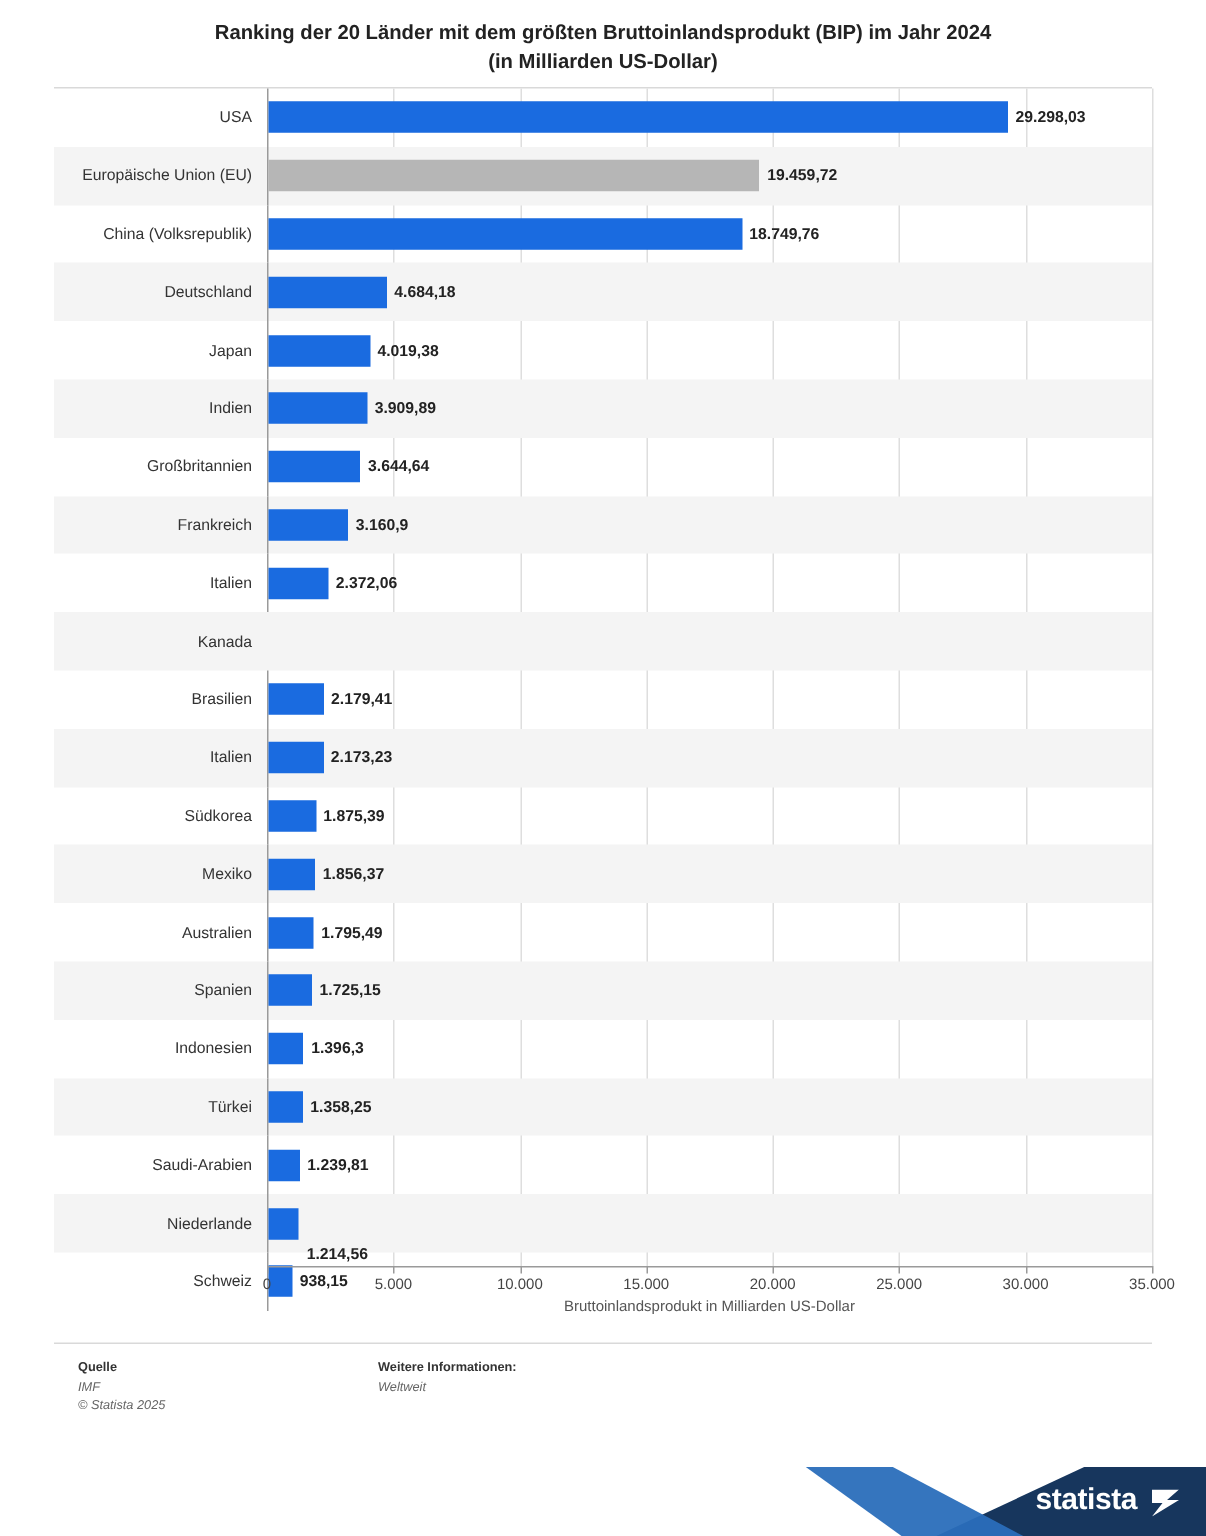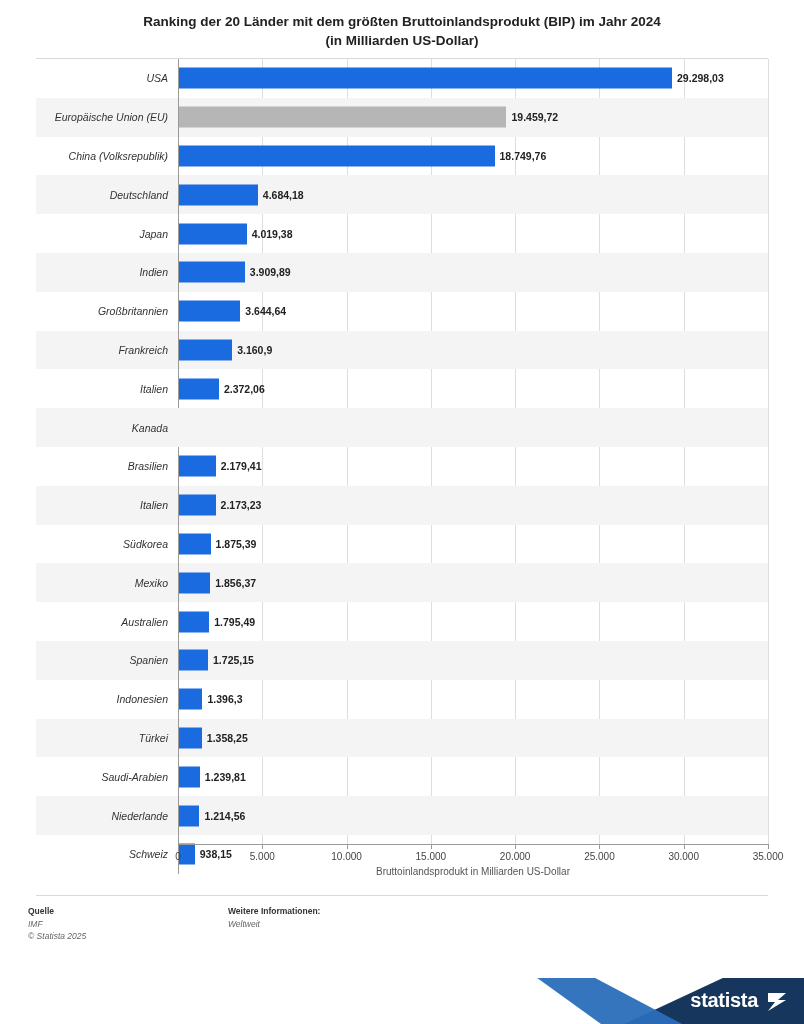--- a/index.html
+++ b/index.html
@@ -63,21 +63,20 @@
     background: #f4f4f4;
   }
   .row-label {
     width: 142px;
     min-width: 142px;
     text-align: right;
     padding-right: 10px;
     font-size: 10.5px;
     color: #333333;
     box-sizing: border-box;
-    font-style: italic;
   }
   .row-bararea {
     position: relative;
     flex: 1;
     height: 100%;
     border-left: 1px solid #9a9a9a;
     box-sizing: border-box;
   }
   .bar {
     position: absolute;
@@ -152,21 +151,21 @@
     left: 0;
     right: 0;
     text-align: center;
     font-size: 10px;
     color: #555555;
   }
   
   .footer {
     position: relative;
     flex: 1;
-    margin: 0 28px;
+    margin: 0 52px;
     padding-top: 10px;
     font-size: 8.5px;
     color: #555555;
     display: flex;
   }
   .footer-col-left {
     width: 200px;
   }
   .footer-col-mid {
     width: 300px;
@@ -377,21 +376,21 @@
             <div class="row-label">Saudi-Arabien</div>
             <div class="row-bararea">
               <div class="bar" style="width: 3.54231%;"></div>
               <div class="bar-value" style="left: calc(3.54231% + 5px);">1.239,81</div>
             </div>
           </div>
           <div class="row alt">
             <div class="row-label">Niederlande</div>
             <div class="row-bararea">
               <div class="bar" style="width: 3.47017%;"></div>
-              <div class="bar-value" style="left: calc(3.47017% + 5px);">1.214,56</div>
+              <div class="bar-value" style="left: calc(3.47017% + 5px); margin-top: 20px;">1.214,56</div>
             </div>
           </div>
           <div class="row">
             <div class="row-label">Schweiz</div>
             <div class="row-bararea">
               <div class="bar" style="width: 2.68043%;"></div>
               <div class="bar-value" style="left: calc(2.68043% + 5px);">938,15</div>
             </div>
           </div>
         </div>

